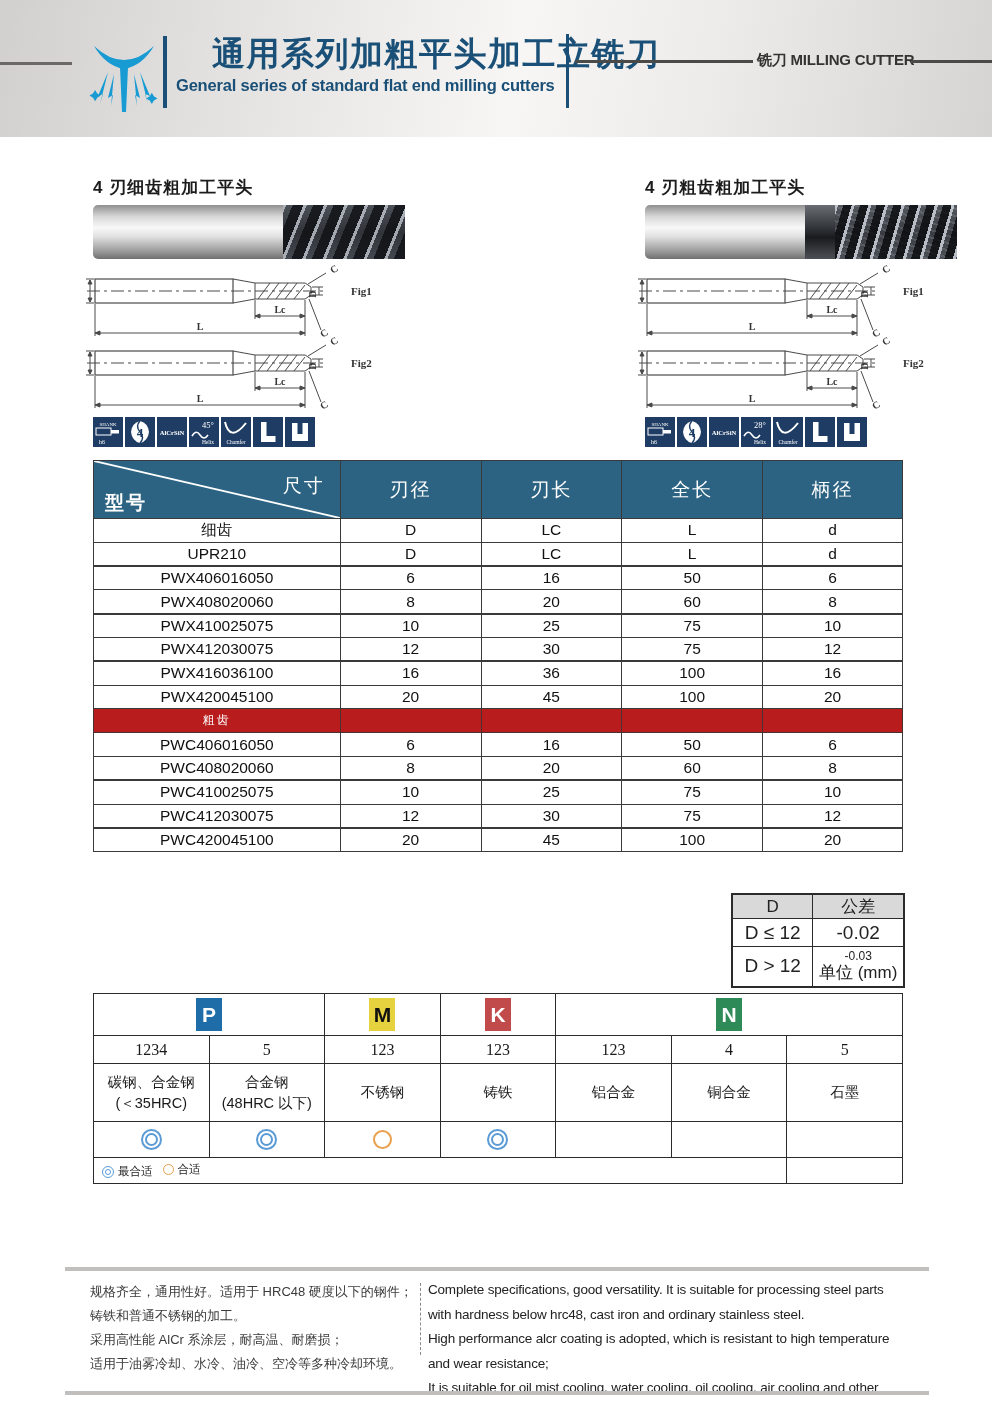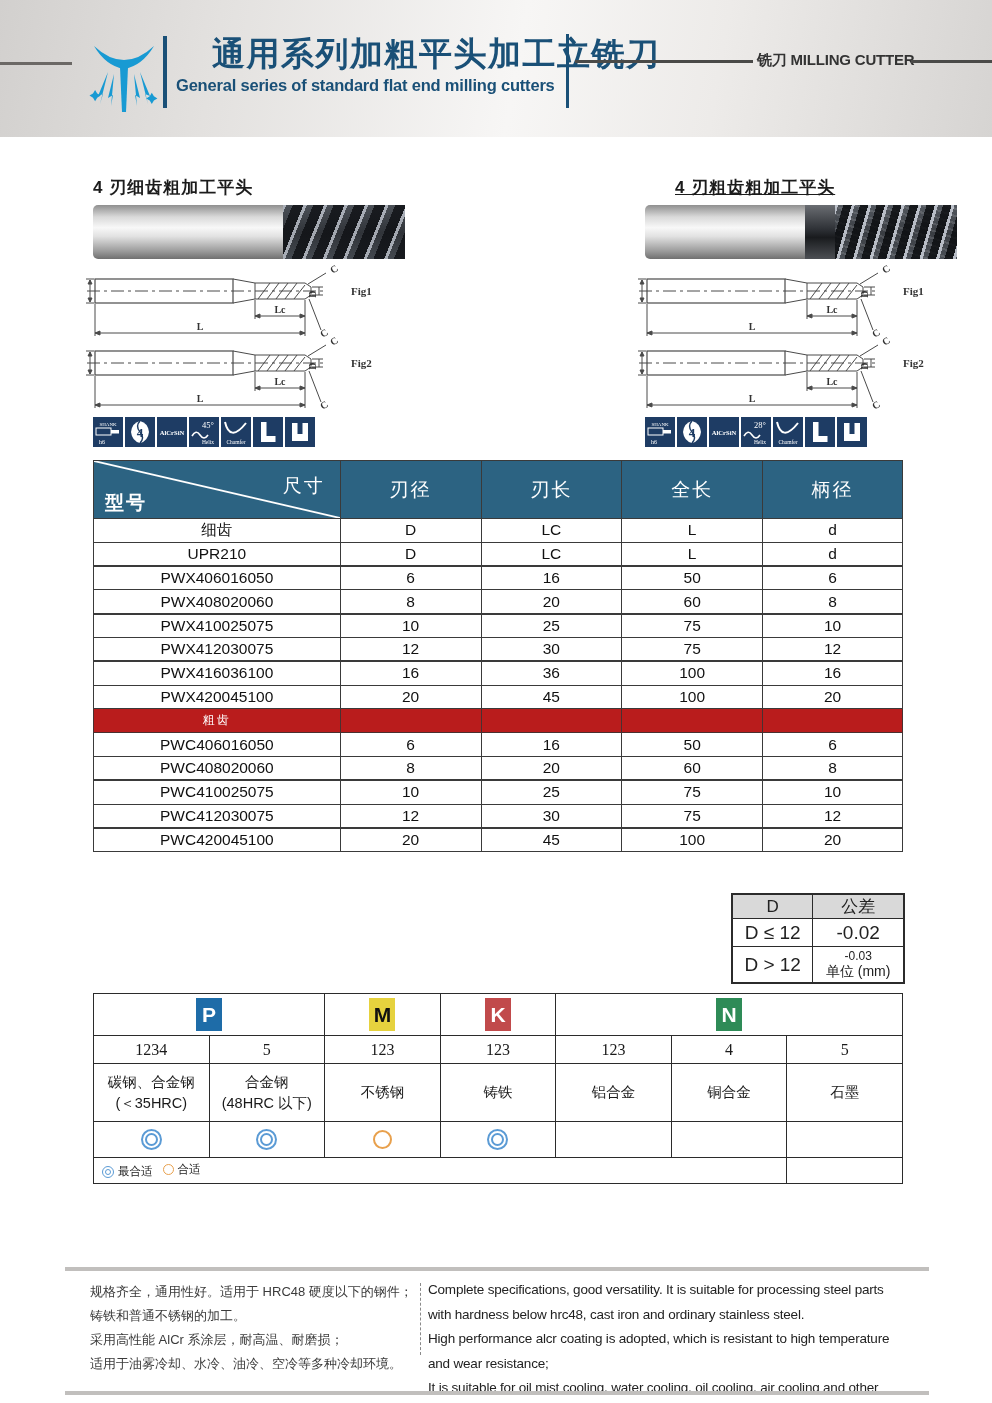--- a/index.html
+++ b/index.html
@@ -15,21 +15,21 @@
   .titles { position:absolute; left:176px; top:33px; }
   .title-cn { font-size:33px; font-weight:bold; color:#1a5077; letter-spacing:1.5px; line-height:1.25;margin-left:36px; }
   .title-en { font-size:16.5px; font-weight:bold; color:#1a5077; margin-top:2px; letter-spacing:-0.2px; }
   .title-divider2 { position:absolute; left:566px; top:34px; width:3px; height:74px; background:#1a5077; }
   .hdr-mid-line { position:absolute; left:575px; top:60px; width:178px; height:2.5px; background:#4a4a48; }
   .corner-label { position:absolute; left:757px; top:51px; font-size:15px; font-weight:bold; color:#333; letter-spacing:-0.2px; }
   .hdr-right-line { position:absolute; left:911px; top:60px; width:81px; height:2.5px; background:#4a4a48; }
 
   
   .sec-title { position:absolute; top:176px; font-size:17px; font-weight:bold; color:#1c1c1c; letter-spacing:1px; }
-  .sec-title.left { left:93px; } .sec-title.right { left:675px;text-decoration:underline; }
+  .sec-title.left { left:93px; } .sec-title.right { left:645px; }
   .photo { position:absolute; top:205px; width:312px; height:54px; display:flex; }
   .photo.left { left:93px; } .photo.right { left:645px; }
   .photo .shank { flex:0 0 61%; position:relative; border-radius:5px 0 0 5px;
     background:linear-gradient(180deg,#8f8f8f 0%,#d9d9d9 22%,#f8f8f8 42%,#e2e2e2 58%,#9c9c9c 85%,#707070 100%); }
   .photo.coarse .shank::after { content:""; position:absolute; right:0; top:0; width:16%; height:100%;
     background:linear-gradient(180deg,#6a6d72 0%,#2e3136 45%,#191b1e 60%,#4c4f54 100%); }
   .photo .flutes { flex:1; position:relative; background:linear-gradient(180deg,#43484e,#212428 52%,#393e44); }
   .photo .flutes::before { content:""; position:absolute; inset:0;
     background:repeating-linear-gradient(112deg, rgba(205,210,220,.75) 0 3px, rgba(110,115,125,.2) 3px 9px, rgba(18,20,24,.85) 9px 19px); }
   .photo.coarse .flutes::before {
@@ -61,21 +61,21 @@
   table.spec tbody tr.band-row td { background:#b91c1c; color:#fff; font-size:12px; letter-spacing:2px; border-color:#4a3030; }
 
   
   .tol-wrap { position:absolute; left:731px; top:893px; width:174px; }
   table.tol { width:100%; border-collapse:collapse; table-layout:fixed; border:2px solid #2b2b2b; }
   table.tol th, table.tol td { border:1px solid #2b2b2b; text-align:center; color:#222; }
   table.tol th { background:#d9d9d9; height:24px; font-size:17px; font-weight:500; }
   table.tol td { height:28px; font-size:19px; }
   table.tol .tol-note-cell { font-size:12px; line-height:1.2; padding:2px 0; }
   table.tol .tol-note-cell .small-tol { font-size:12px; display:block; }
-  table.tol .tol-note-cell .unit { font-size:14px; display:block; }
+  table.tol .tol-note-cell .unit { font-size:17px; display:block; }
 
   
   .mat-wrap { position:absolute; left:93px; top:993px; width:810px; }
   table.mat { width:100%; border-collapse:collapse; table-layout:fixed; }
   table.mat td { border:1px solid #2b2b2b; text-align:center; color:#1a1a1a; vertical-align:middle; }
   tr.mat-head td { height:42px; border-bottom:1px solid #2b2b2b; }
   .iso-badge { display:inline-block; width:26px; height:33px; line-height:33px; font-size:21px; font-weight:bold; text-align:center; }
   tr.mat-codes td { height:28px; font-size:16px; font-family:"Liberation Serif", serif; }
   tr.mat-names td { height:58px; font-size:14.5px; line-height:1.4; }
   tr.mat-suit td { height:36px; }

